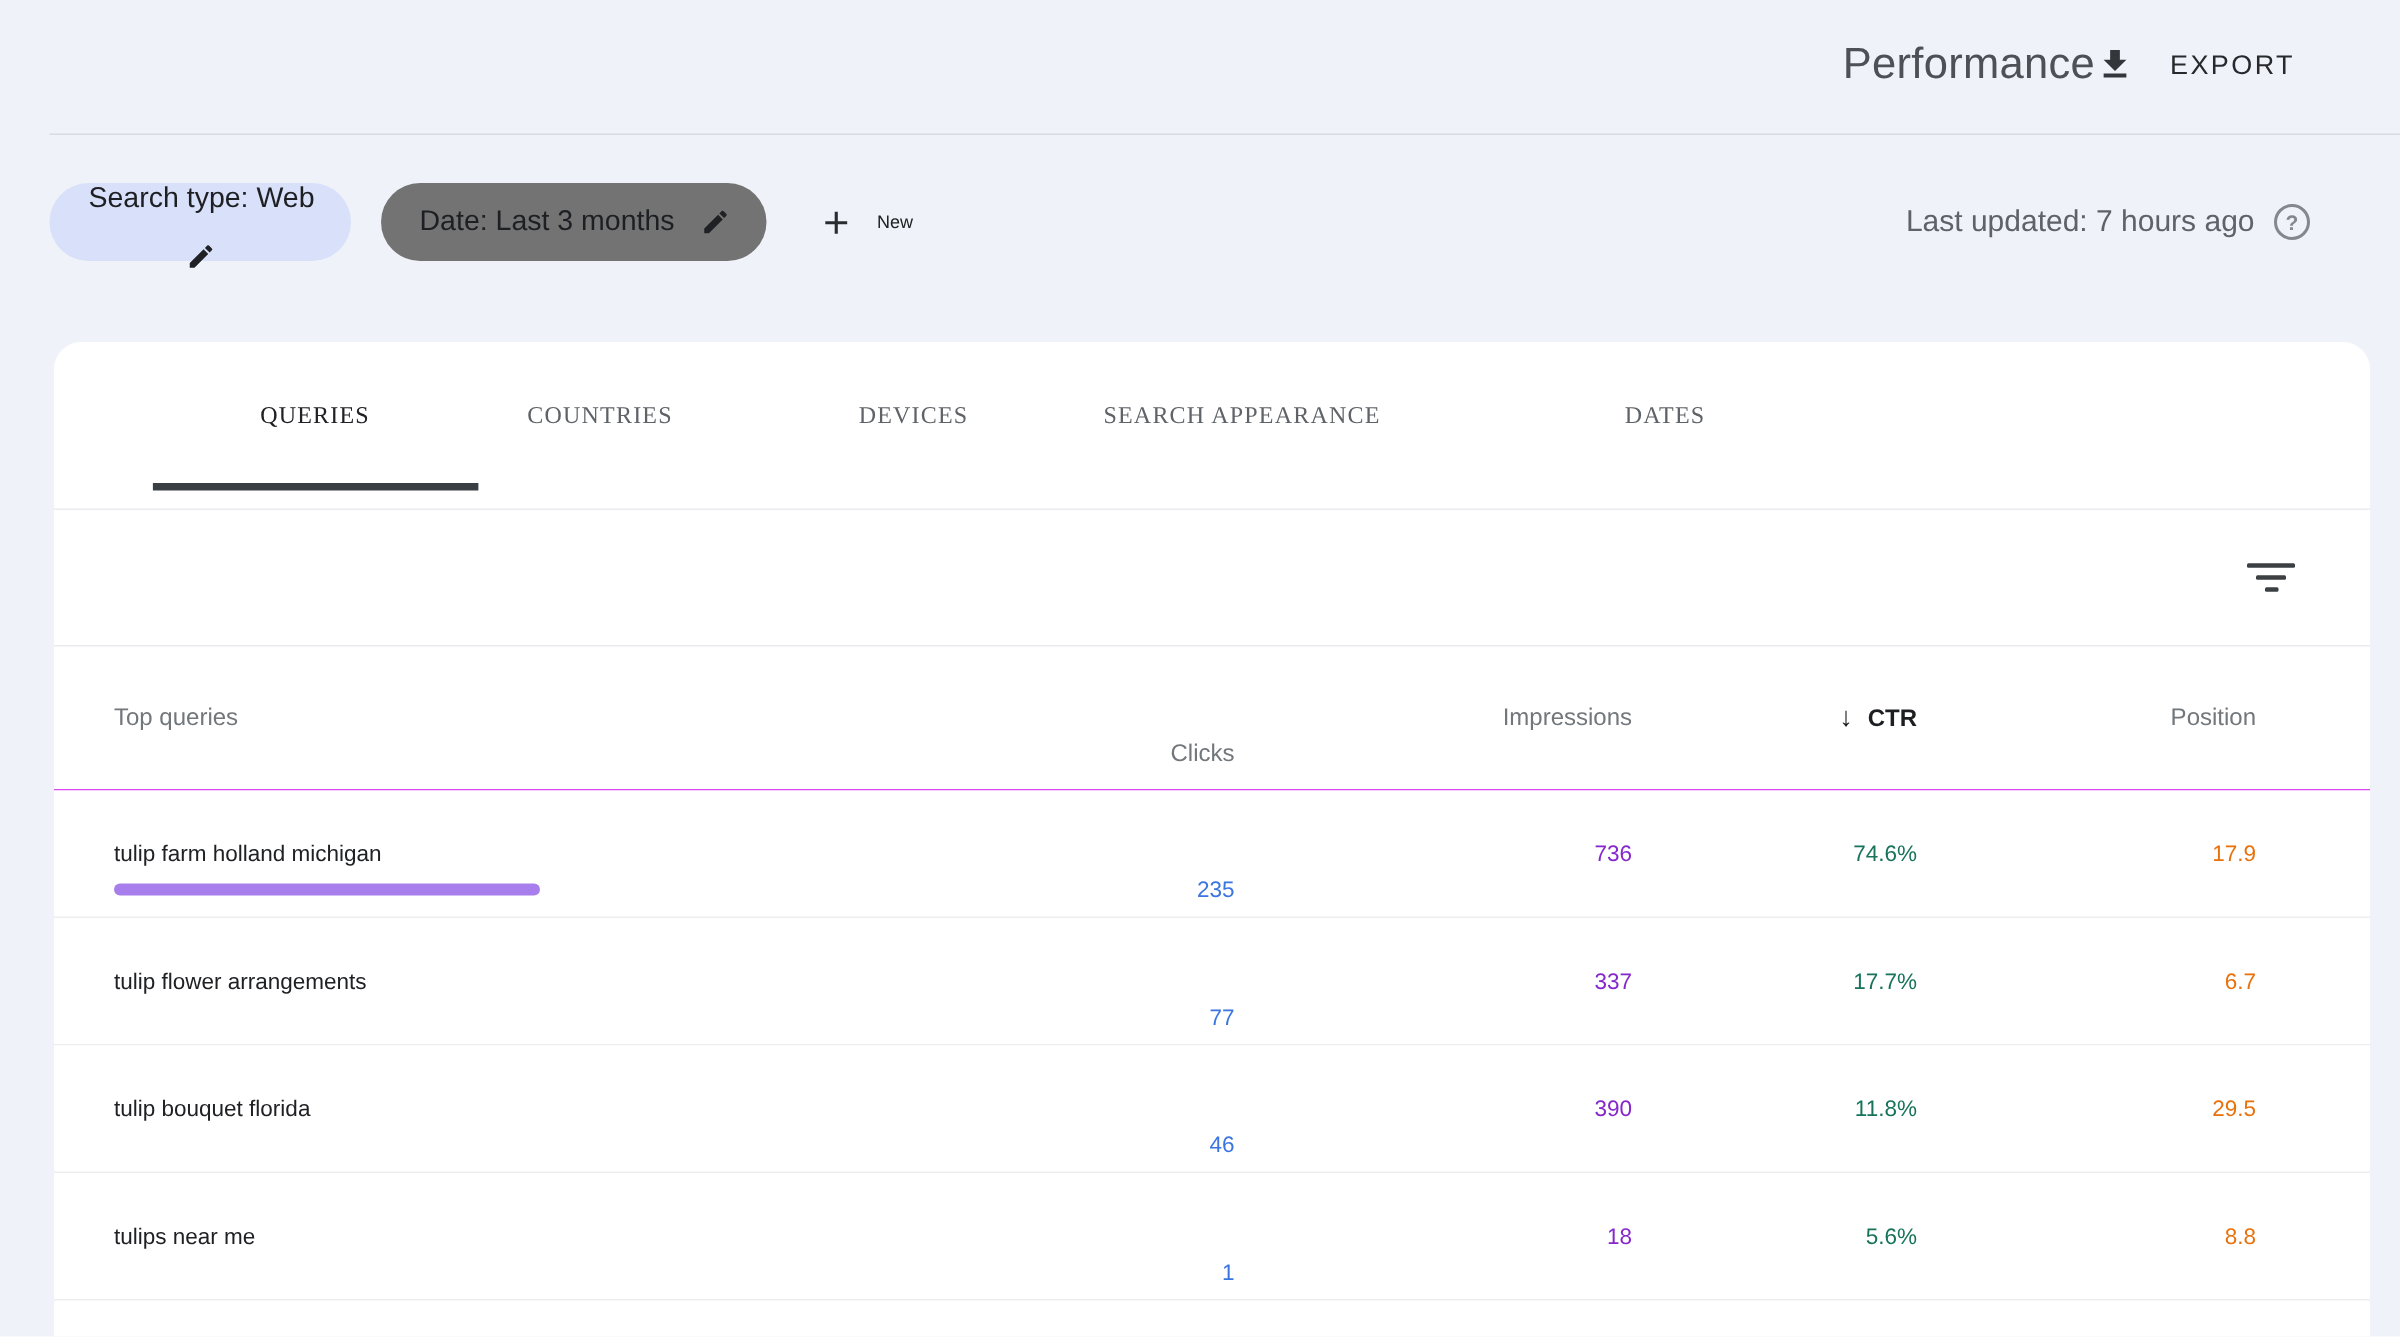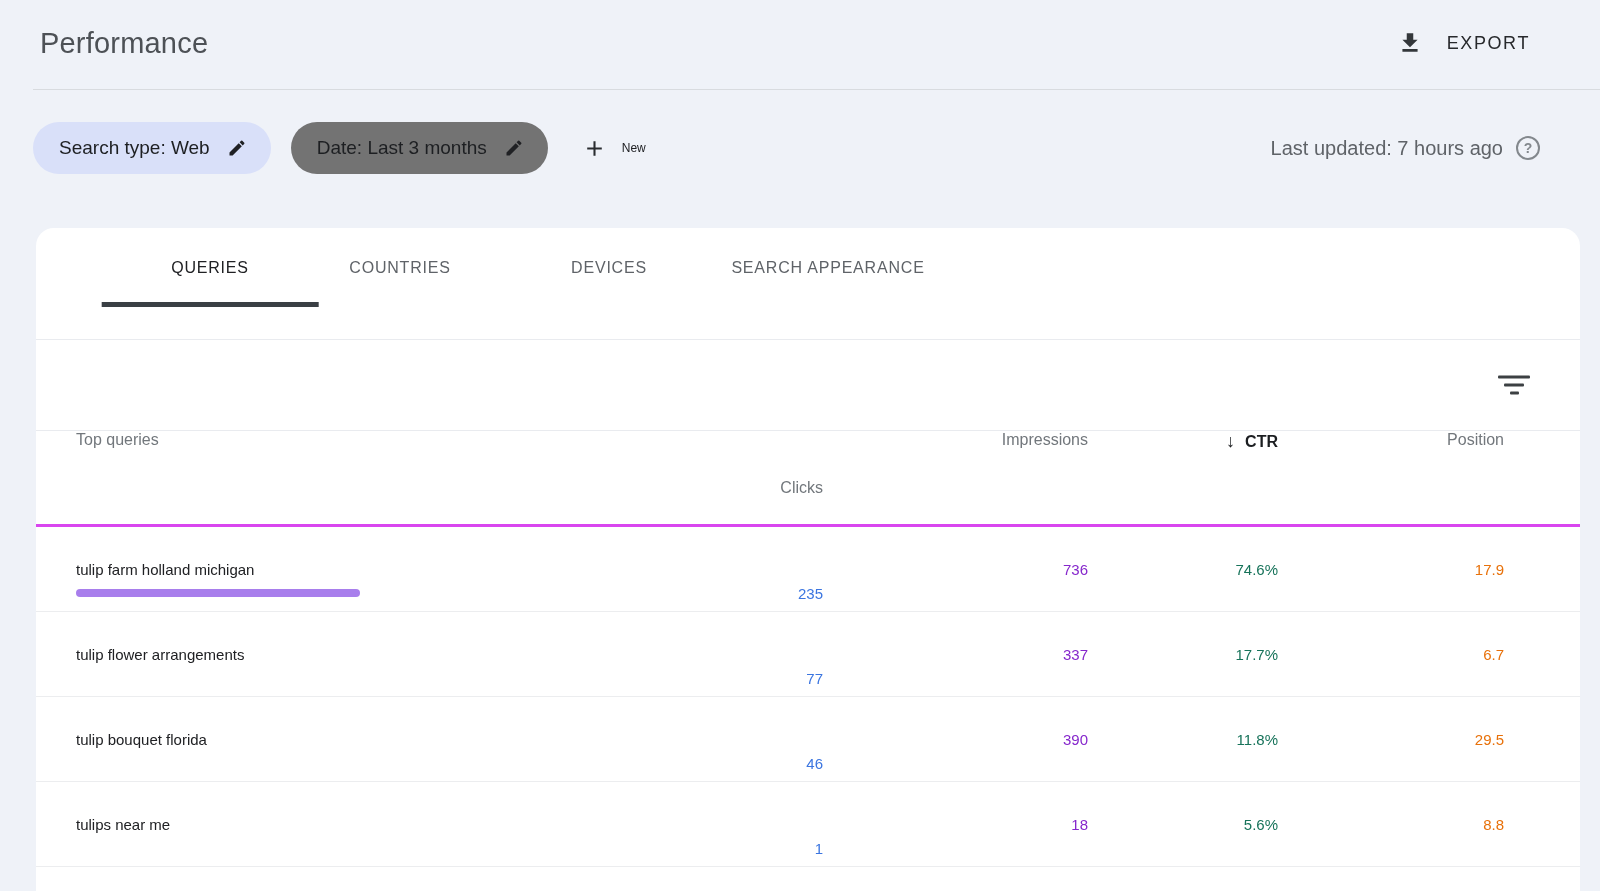--- a/index.html
+++ b/index.html
@@ -8,21 +8,21 @@
     background: #eff2f8;
     font-family: "Liberation Sans", sans-serif;
     color: #202124;
   }
 
   
   .page-header {
     height: 76px;
     display: flex;
     align-items: center;
-    justify-content: space-between;
+    justify-content: flex-end;
     padding: 10px 70px 0 40px;
   }
   .page-title {
     font-size: 29px;
     font-weight: 400;
     color: #4d5156;
     letter-spacing: 0.2px;
   }
   .export-btn {
     display: flex;
@@ -110,31 +110,31 @@
 
   
   .tabs {
     position: relative;
     height: 112px;
     border-bottom: 1px solid #e9ebef;
   }
   .tab {
     position: absolute;
     top: 0;
-    height: 79px;
+    height: 99px;
     display: flex;
     align-items: center;
     transform: translateX(-50%);
     font-size: 16px;
     font-weight: 500;
     letter-spacing: 0.8px;
     color: #5f6368;
     cursor: pointer;
     white-space: nowrap;
-    background: none; border: none; font-family: Liberation Sans, sans-serif; text-align: right;
+    background: none; border: none; font-family: Liberation Serif, serif; text-align: right;
   }
   .tab:nth-child(1) { left: 174px; }
   .tab:nth-child(2) { left: 364px; }
   .tab:nth-child(3) { left: 573px; }
   .tab:nth-child(4) { left: 792px; }
   .tab:nth-child(5) { left: 1074px; }
   .tab:nth-child(6) { left: 1344px; }
   .tab.active { color: #202124; }
   .tab.active::after {
     content: "";
@@ -161,23 +161,23 @@
   }
   .filter-btn i { display: block; height: 3px; background: #3c4043; border-radius: 1px; }
   .filter-btn i:nth-child(1) { width: 32px; }
   .filter-btn i:nth-child(2) { width: 20px; }
   .filter-btn i:nth-child(3) { width: 9px; }
 
   
   .thead {
     height: 96px;
     display: flex;
-    align-items: flex-start;
+    align-items: center;
     padding: 0 76px 0 40px;
-    border-bottom: 3px solid #d946ef;
+    border-bottom: 1px solid #d946ef;
     font-size: 16px;
     color: #72777c;
   }
   .col-query { flex: 1; text-align: left; }
   .col-clicks { width: 130px; text-align: right; margin-top: 48px; }
   .col-impr  { width: 265px; text-align: right; }
   .col-ctr   { width: 190px; text-align: right; }
   .col-pos   { width: 226px; text-align: right; }
   .sort-header { color: #1c1e21; font-weight: 700; }
   .sort-arrow { font-weight: 400; font-size: 18px; margin-right: 10px; color: #1c1e21; }
@@ -217,21 +217,21 @@
         </svg>
       </span>
       <span>EXPORT</span>
     </button>
   </header>
 
   <div class="header-divider"></div>
 
   <div class="filter-bar">
     <span id="chips-mount" style="display:flex;">
-  <button class="chip" style="background: rgb(217, 224, 249);">
+  <button class="chip" style="background: rgb(217, 224, 249); flex-direction: column;">
     <span class="chip-label">Search type: Web</span>
     <span>
       <svg width="20" height="20" viewBox="0 0 24 24" fill="#202124">
         <path d="M3 17.25V21h3.75L17.81 9.94l-3.75-3.75L3 17.25zM20.71 7.04c.39-.39.39-1.02 0-1.41l-2.34-2.34a.9959.9959 0 0 0-1.41 0l-1.83 1.83 3.75 3.75 1.83-1.83z"></path>
       </svg>
     </span>
   </button>
 
   <button class="chip" style="background: #737373;">
     <span class="chip-label">Date: Last 3 months</span>
@@ -261,20 +261,21 @@
     <nav class="tabs" id="tabs-mount">
   <button class="tab active">QUERIES</button>
 
 
   <button class="tab">COUNTRIES</button>
 
   <button class="tab">DEVICES</button>
 
   <button class="tab">SEARCH APPEARANCE</button>
 
+  <button class="tab">DATES</button>
 </nav>
 
     <div class="toolbar">
       <button class="filter-btn">
         <span style="display:flex;flex-direction:column;align-items:center;gap:5px;">
           <i></i>
             <i></i>
             <i></i>
         </span>
       </button>

